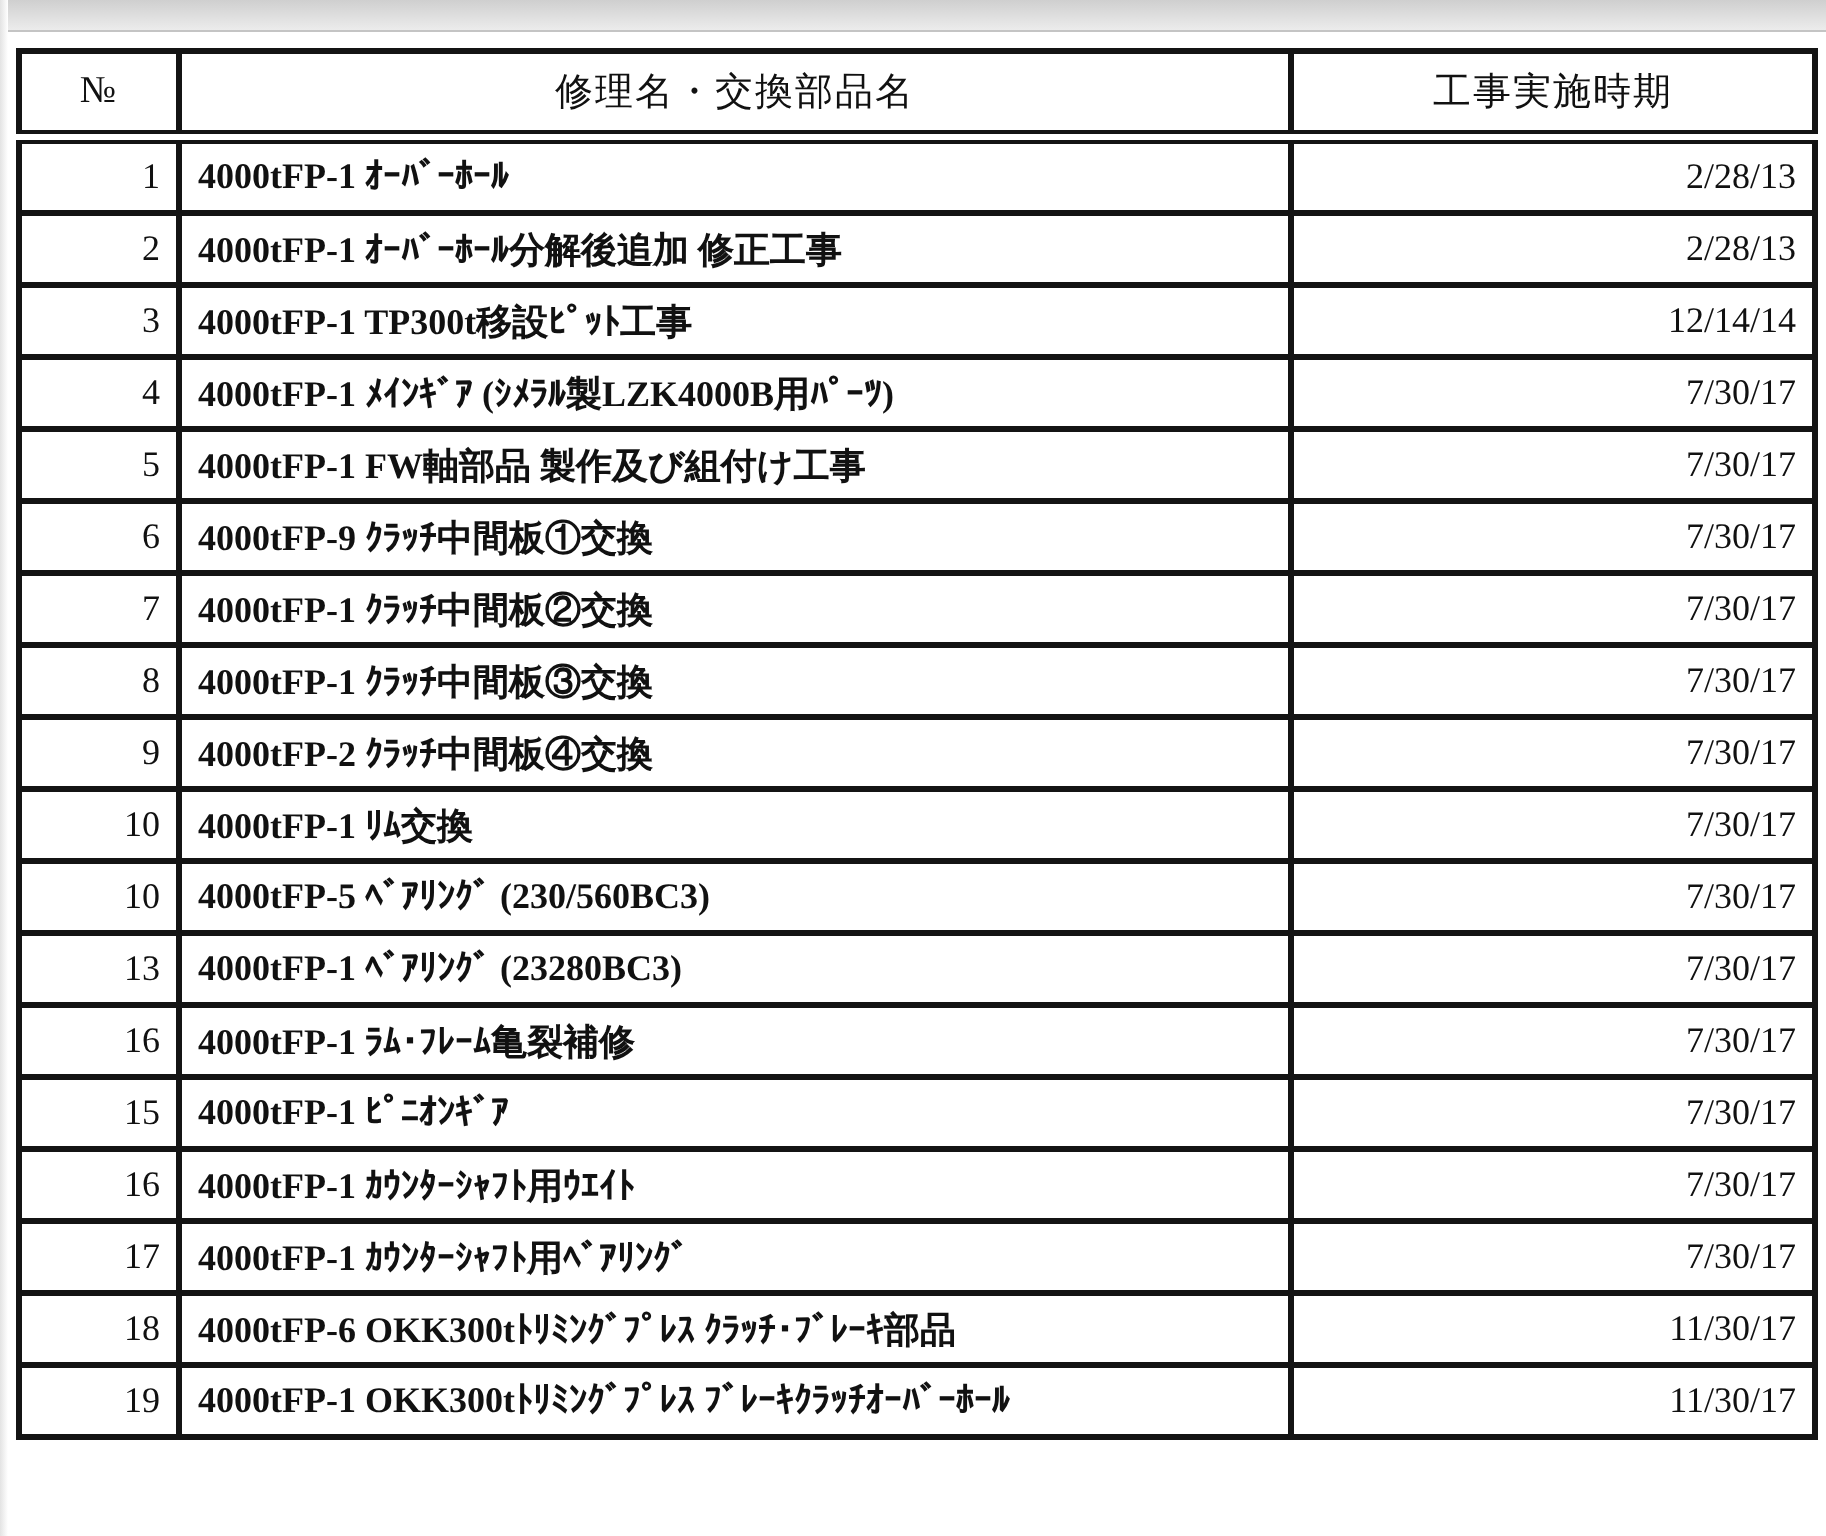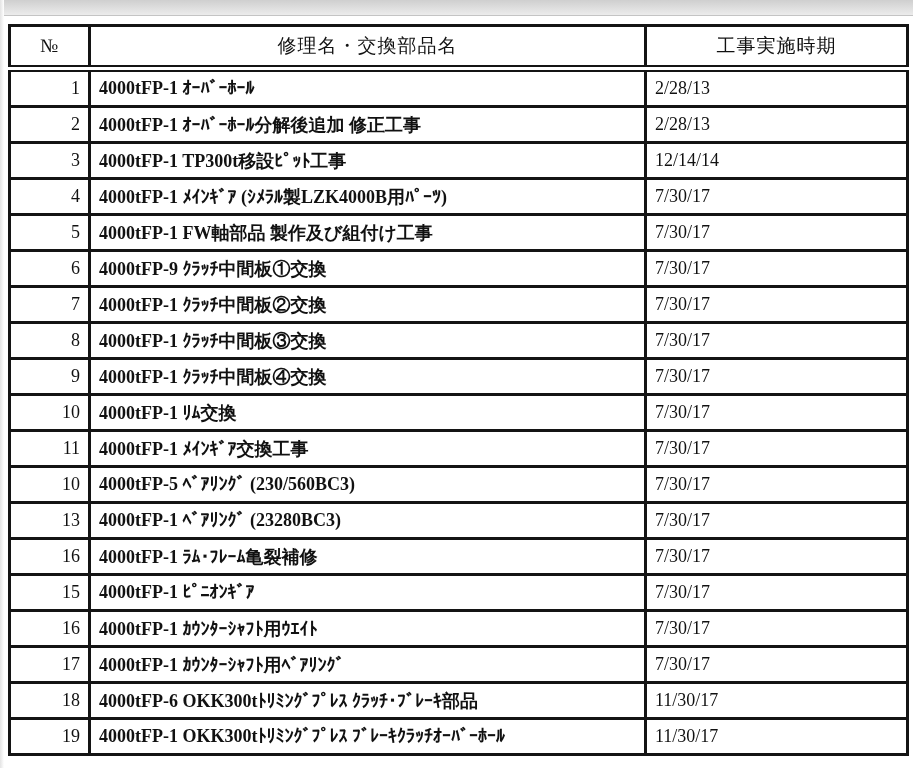--- a/index.html
+++ b/index.html
@@ -61,21 +61,21 @@
   }
   .cell-no {
     text-align: right;
     font-size: 18px;
   }
   .cell-name {
     text-align: left;
     font-weight: bold;
   }
   .cell-period {
-    text-align: left;
+    text-align: right;
   }
 </style>
 </head>
 <body>
 
 <div class="scan-edge-top"></div>
 <div class="scan-edge-left"></div>
 
 <table class="doc-table">
   <colgroup>
@@ -126,31 +126,26 @@
     <td class="cell-name">4000tFP-1 ｸﾗｯﾁ中間板②交換</td>
     <td class="cell-period">7/30/17</td>
   </tr>
       <tr>
     <td class="cell-no">8</td>
     <td class="cell-name">4000tFP-1 ｸﾗｯﾁ中間板③交換</td>
     <td class="cell-period">7/30/17</td>
   </tr>
       <tr>
     <td class="cell-no">9</td>
-    <td class="cell-name">4000tFP-1 ｸﾗｯﾁ中間板④交換</td>
+    <td class="cell-name">4000tFP-2 ｸﾗｯﾁ中間板④交換</td>
     <td class="cell-period">7/30/17</td>
   </tr>
       <tr>
     <td class="cell-no">10</td>
     <td class="cell-name">4000tFP-1 ﾘﾑ交換</td>
-    <td class="cell-period">7/30/17</td>
-  </tr>
-      <tr>
-    <td class="cell-no">11</td>
-    <td class="cell-name">4000tFP-1 ﾒｲﾝｷﾞｱ交換工事</td>
     <td class="cell-period">7/30/17</td>
   </tr>
       <tr>
     <td class="cell-no">10</td>
     <td class="cell-name">4000tFP-5 ﾍﾞｱﾘﾝｸﾞ (230/560BC3)</td>
     <td class="cell-period">7/30/17</td>
   </tr>
       <tr>
     <td class="cell-no">13</td>
     <td class="cell-name">4000tFP-1 ﾍﾞｱﾘﾝｸﾞ (23280BC3)</td>

